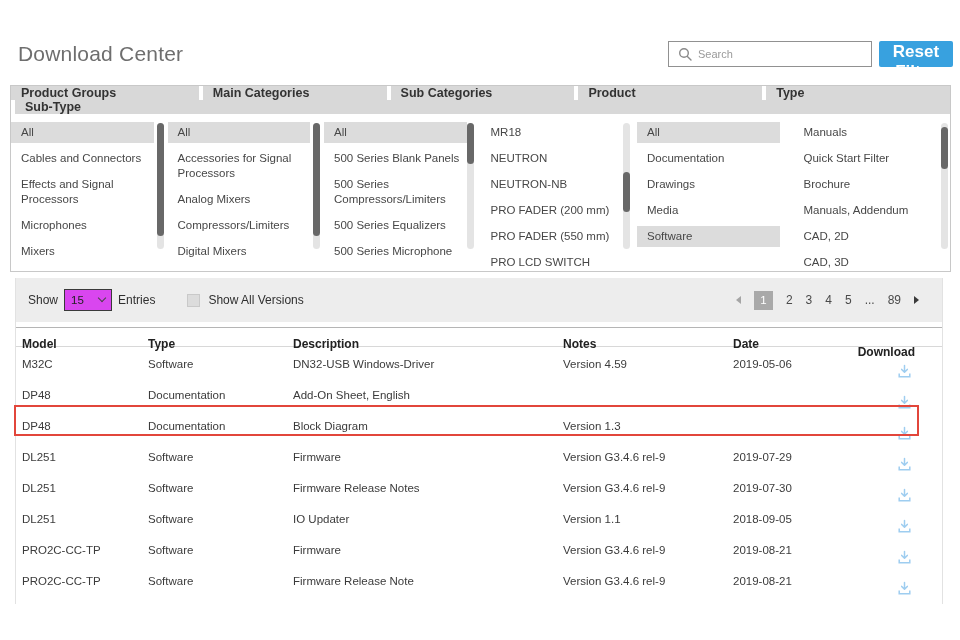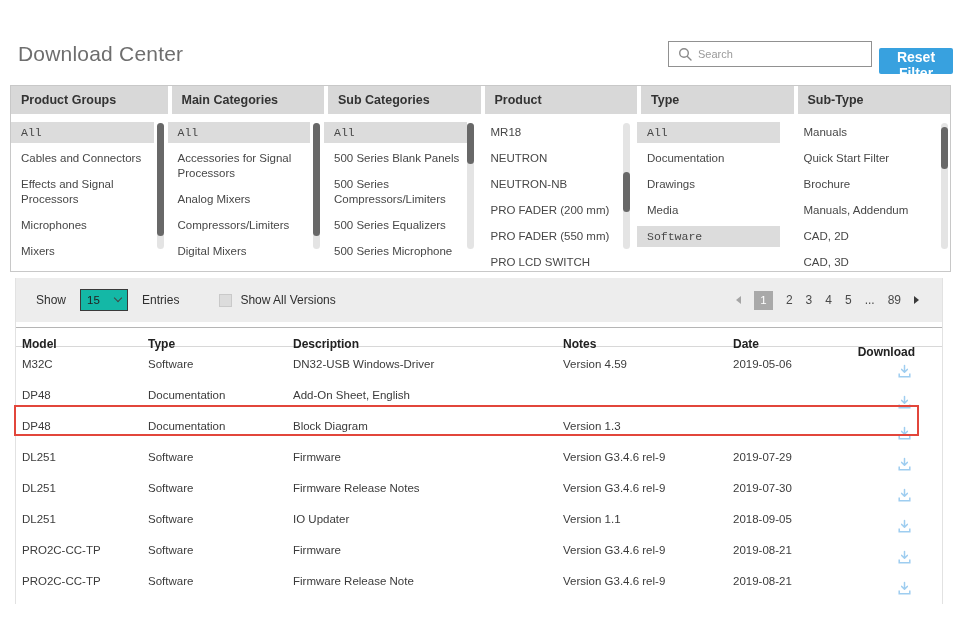--- a/index.html
+++ b/index.html
@@ -7,47 +7,47 @@
         font-family:"Liberation Sans",sans-serif;color:#3a3a3a;overflow:hidden;border-radius:18px;}
 
   
   .title{position:absolute;left:18px;top:42px;font-size:21px;color:#6e6e6e;font-weight:400;letter-spacing:.2px;}
   .searchbox{position:absolute;left:668px;top:41px;width:204px;height:26px;border:1px solid #919191;
              background:#fff;box-sizing:border-box;display:flex;align-items:center;}
   .searchbox svg{margin-left:9px;flex:0 0 auto;}
   .searchbox input{border:none;outline:none;flex:1;font-family:"Liberation Sans",sans-serif;
                    font-size:11px;color:#444;padding:0 6px;background:transparent;}
   .searchbox input::placeholder{color:#9a9a9a;}
-  .resetbtn{position:absolute;left:879px;top:48px;width:74px;height:26px;background:#38a1df;color:#fff;
+  .resetbtn{position:absolute;left:879px;top:41px;width:74px;height:26px;background:#38a1df;color:#fff;
             border:none;border-radius:2px;font-family:"Liberation Sans",sans-serif;
-            font-size:14px;font-weight:700;cursor:pointer;}
+            font-size:17px;font-weight:700;cursor:pointer;}
 
   
   .fpanel{position:absolute;left:10px;top:85px;width:941px;height:187px;border:1px solid #c8c8c8;
           background:#fff;box-sizing:border-box;overflow:hidden;}
-  .fheader{display:grid;grid-template-columns:repeat(6,1fr);height:28px;background:#d8d8d8;}
+  .fheader{display:grid;grid-template-columns:repeat(5,1fr);height:28px;background:#d8d8d8;}
   .fheader .fh{display:flex;align-items:center;padding-left:10px;font-size:12.5px;font-weight:600;
                color:#333;box-sizing:border-box;}
   .fheader .fh + .fh{border-left:4px solid #fff;}
   .flists{display:grid;grid-template-columns:repeat(6,1fr);height:157px;padding-top:8px;overflow:hidden;}
   .flist{overflow:hidden;}
   .fitem{font-size:11.5px;line-height:15px;color:#474747;padding:3px 6px 3px 10px;margin:0 14px 5px 0;
          cursor:pointer;}
-  .fitem.sel{background:#dcdcdc;font-family:Liberation Mono, monospace;}
+  .fitem.sel{background:#dcdcdc;}
   
   .sb-track{position:absolute;width:7px;border-radius:4px;background:#e4e4e4;}
   .sb-thumb{position:absolute;width:7px;border-radius:4px;background:#686868;cursor:grab;}
 
   
   .rpanel{position:absolute;left:15px;top:278px;width:928px;height:326px;box-sizing:border-box;
           border-left:1px solid #e2e2e2;border-right:1px solid #e2e2e2;background:#fff;}
   .ctrlbar{position:relative;height:44px;background:#ededed;display:flex;align-items:center;
            padding-left:6px;box-sizing:border-box;font-size:12px;color:#2f2f2f;}
-  .ctrlbar .lbl{margin:0 14px;}
-  .selwrap{position:relative;width:46px;height:20px;border:1px solid #3a3a3a;background:#14b8a6;
+  .ctrlbar .lbl{margin:0 6px;}
+  .selwrap{position:relative;width:46px;height:20px;border:1px solid #3a3a3a;background:#d946ef;
            display:flex;align-items:center;}
   .selwrap select{appearance:none;-webkit-appearance:none;border:none;outline:none;background:transparent;
            width:100%;height:100%;font-family:"Liberation Sans",sans-serif;font-size:11.5px;color:#222;
            padding-left:6px;cursor:pointer;}
   .selwrap .chev{position:absolute;right:6px;top:5px;width:5px;height:5px;border-right:1.5px solid #444;
            border-bottom:1.5px solid #444;transform:rotate(45deg);pointer-events:none;}
   .chkbox{width:13px;height:13px;background:#dcdcdc;border:1px solid #c9c9c9;margin-left:26px;
           margin-right:8px;cursor:pointer;box-sizing:border-box;}
   .pager{position:absolute;right:23px;top:0;height:44px;display:flex;align-items:center;gap:13px;
          font-size:12px;color:#4a4a4a;}

